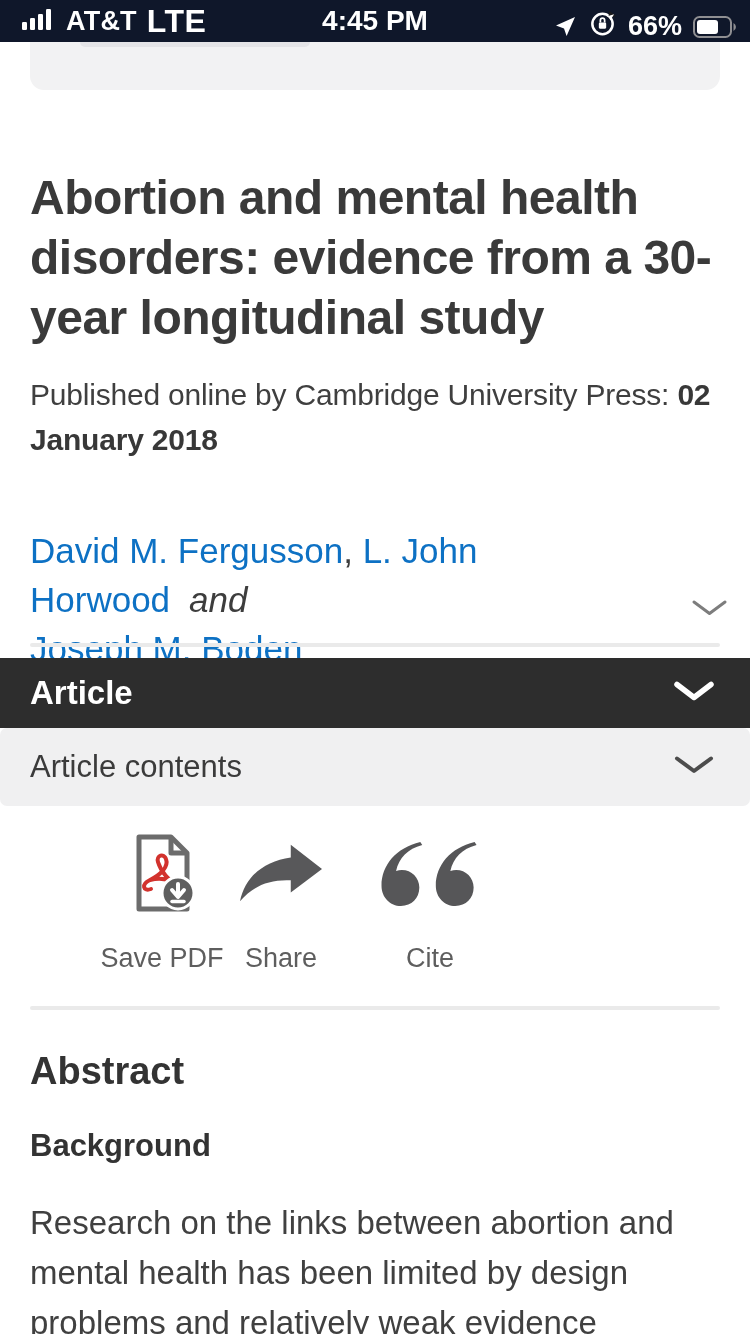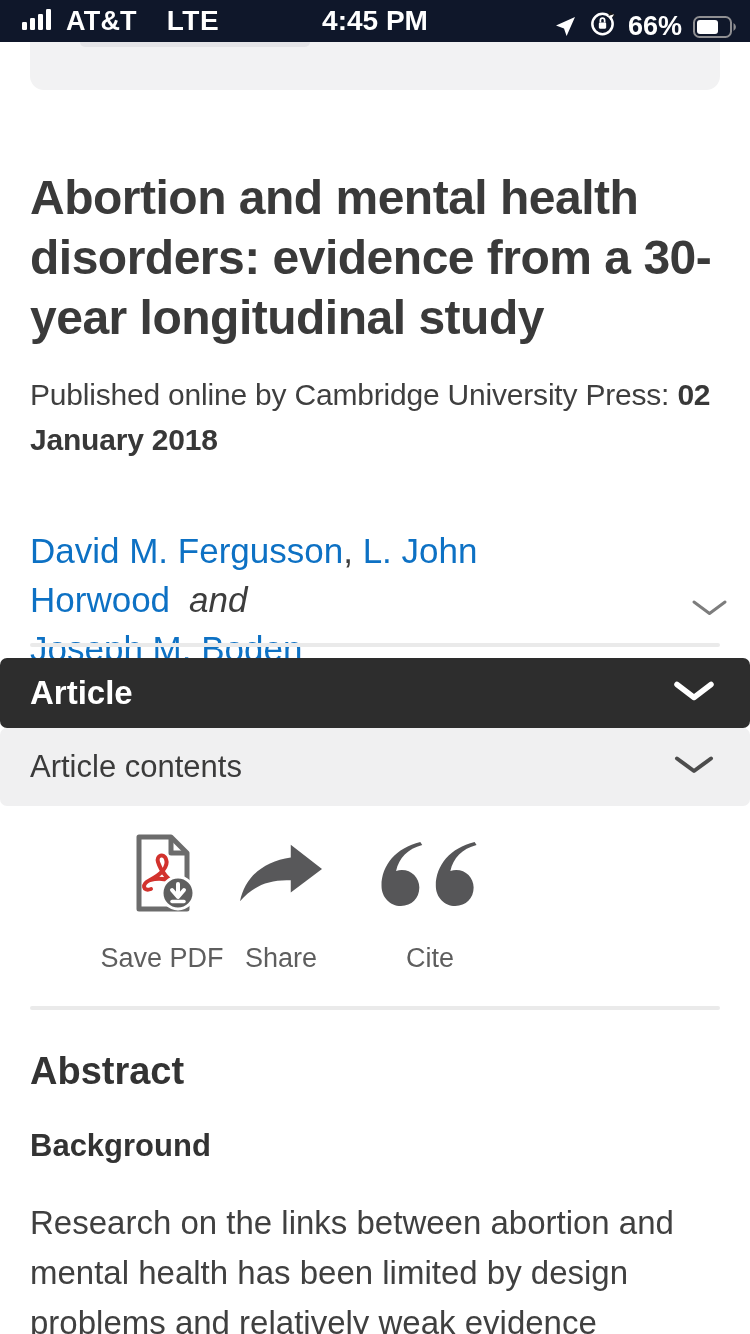--- a/index.html
+++ b/index.html
@@ -4,21 +4,21 @@
 <style>
   * { margin:0; padding:0; box-sizing:border-box; }
   html,body { width:750px; height:1334px; background:#fff; }
   body { font-family:"Liberation Sans","DejaVu Sans",sans-serif; overflow:hidden; }
   .screen { position:relative; width:750px; height:1334px; background:#fff; overflow:hidden; }
 
   
   .status-bar { position:absolute; top:0; left:0; width:750px; height:42px; background:#0f172a; color:#fff; }
   .sb-left { position:absolute; left:22px; top:0; height:42px; display:flex; align-items:center; gap:10px; }
   .sb-carrier { font-size:27px; font-weight:700; letter-spacing:0.2px; }
-  .sb-network { font-size:28px; font-weight:600; letter-spacing:0.5px;margin-left:20px; }
+  .sb-network { font-size:32px; font-weight:600; letter-spacing:0.5px; }
   .sb-time { position:absolute; left:50%; top:0; transform:translateX(-50%); height:42px; display:flex; align-items:center; font-size:28px; font-weight:700; }
   .sb-right { position:absolute; right:12px; top:0; height:42px; display:flex; align-items:flex-end; gap:11px; }
   .sb-percent { font-size:27px; font-weight:600; }
 
   
   .remnant { position:absolute; left:30px; top:42px; width:690px; height:48px; background:#f2f2f3; border-radius:0 0 14px 14px; }
   .remnant-inner { position:absolute; left:50px; top:0; width:230px; height:5px; background:#e4e4e7; border-radius:0 0 5px 5px; }
 
   
   .title { position:absolute; left:30px; top:168px; width:690px; font-size:48px; line-height:60px; font-weight:700; color:#3a3a3a; letter-spacing:-0.5px; }
@@ -26,21 +26,21 @@
   .published b { font-weight:700; color:#383838; }
   .authors { position:absolute; left:30px; top:526px; width:672px; font-size:35px; line-height:49px; color:#3d3d3d; }
   .author-link { color:#0d71c4; text-decoration:none; cursor:pointer; }
   .sep-and { margin-left:19px;font-style:italic; }
   .authors-chevron { position:absolute; right:22px; top:599px; cursor:pointer; }
   .divider { position:absolute; left:30px; width:690px; height:4px; background:#eaeaea; border-radius:2px; }
   .divider-1 { top:643px; }
   .divider-2 { top:1006px; }
 
   
-  .article-bar { position:absolute; left:0; top:658px; width:750px; height:70px; background:#2d2d2d; display:flex; align-items:center; cursor:pointer;border-radius:7px; }
+  .article-bar { position:absolute; left:0; top:658px; width:750px; height:70px; background:#2d2d2d; display:flex; align-items:center; cursor:pointer; }
   .article-bar .bar-label { margin-left:30px; color:#fff; font-size:33px; font-weight:700; }
   .contents-bar { position:absolute; left:0; top:728px; width:750px; height:78px; background:#f0f0f1; display:flex; align-items:center; cursor:pointer;border-radius:7px; }
   .contents-bar .bar-label { margin-left:30px; color:#3b3b3b; font-size:31px; font-weight:400; }
   .bar-chevron { position:absolute; right:35px; top:50%; transform:translateY(-50%); }
 
   
   .action-col { position:absolute; top:826px; display:flex; flex-direction:column; align-items:center; cursor:pointer; }
   .action-col .icon-box { height:96px; display:flex; align-items:center; justify-content:center; }
   .action-col .label-box { min-height:72px; display:flex; align-items:center; justify-content:center; text-align:center; }
   .action-label { font-size:27px; line-height:33px; color:#5e5e5e; }

